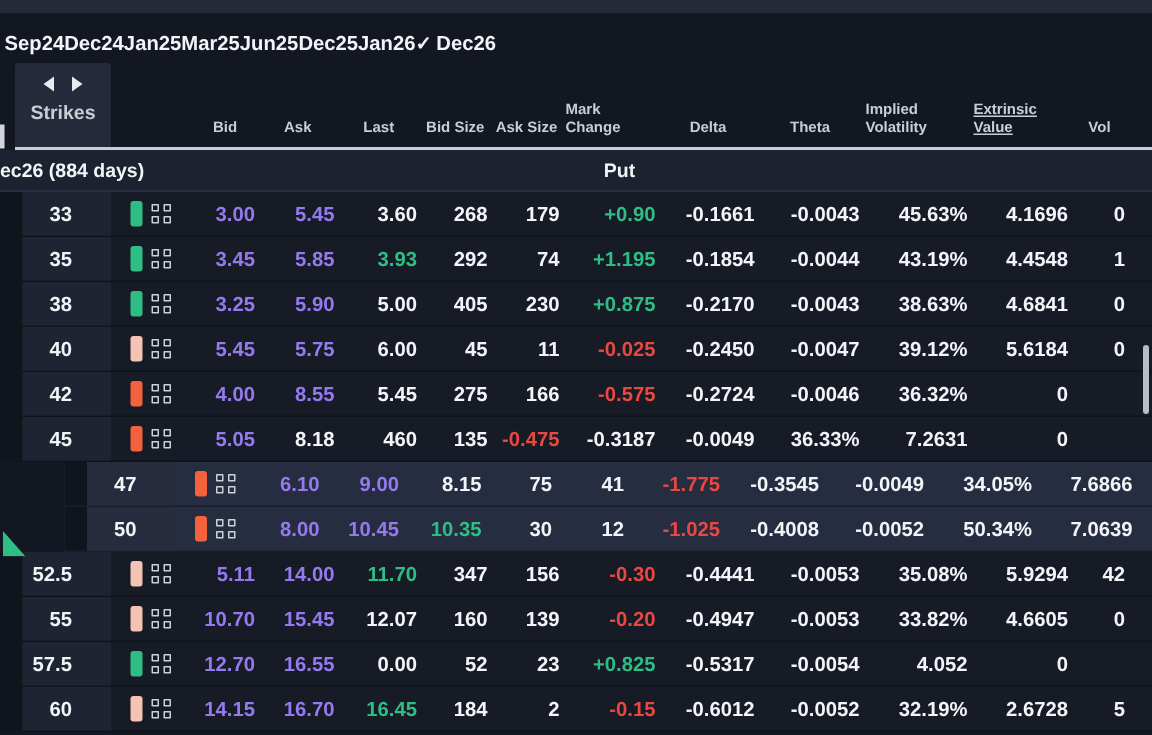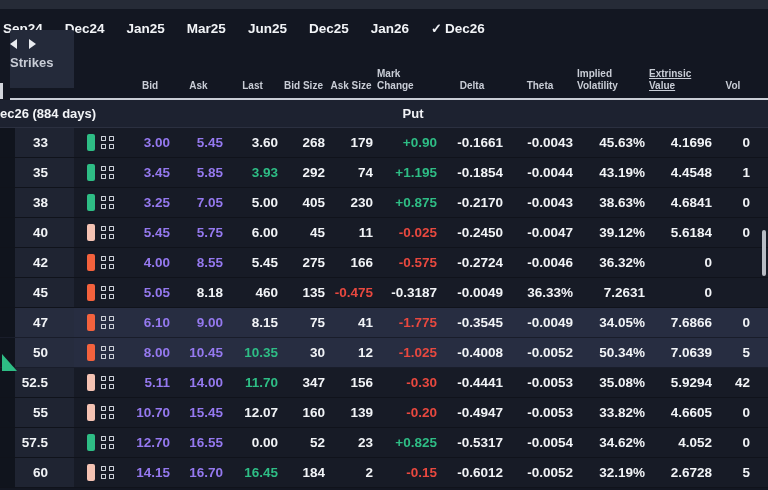--- a/index.html
+++ b/index.html
@@ -11,43 +11,43 @@
   *{margin:0;padding:0;box-sizing:border-box;}
   html,body{background:#000;}
   .app{
     position:relative;width:768px;height:490px;overflow:hidden;
     background:var(--bg);
     font-family:"Liberation Sans", sans-serif;
     -webkit-font-smoothing:antialiased;
   }
   .top-strip{position:absolute;left:0;top:0;width:768px;height:9px;background:#262b37;}
   
-  .tab-bar{position:absolute;left:0;top:9px;width:768px;height:38px;display:flex;align-items:center;gap:22px;padding-left:3px;background:var(--bg);}
+  .tab-bar{position:absolute;left:0;top:9px;width:768px;height:38px;display:flex;align-items:center;padding-left:3px;background:var(--bg);}
   .tab{color:var(--txt);font-size:13.5px;font-weight:700;display:flex;align-items:center;gap:3px;cursor:default;white-space:nowrap;}
   .tab .check{font-size:13px;font-weight:700;color:#eef0f4;}
   
   .header-row{position:absolute;left:0;top:47px;width:768px;height:53px;display:grid;grid-template-columns:var(--cols);}
   .hcell{display:flex;align-items:flex-end;justify-content:center;padding:0 4px 9px 0;color:var(--hdr);font-size:10px;font-weight:700;line-height:1.15;}
   .hcell span{display:inline-block;text-align:left;}
-  .strikes-box{position:absolute;left:10px;top:30px;width:64px;height:58px;background:var(--box);border-radius:2px 2px 0 0;display:flex;flex-direction:column;}
+  .strikes-box{position:absolute;left:10px;top:42px;width:64px;height:58px;background:var(--box);border-radius:2px 2px 0 0;display:flex;flex-direction:column;align-items:center;}
   .arrows{display:flex;gap:12px;margin-top:9px;}
   .arr{width:0;height:0;border-top:5px solid transparent;border-bottom:5px solid transparent;cursor:pointer;}
   .arr.left{border-right:7px solid #e9ebf0;}
   .arr.right{border-left:7px solid #e9ebf0;}
   .strikes-label{margin-top:6px;color:var(--hdr);font-size:13px;font-weight:700;}
   .header-underline{position:absolute;left:10px;top:98px;width:758px;height:2px;background:#c9cdd5;}
   .clipped-fragment{position:absolute;left:0;top:83px;width:3px;height:16px;background:#d2d5db;}
   
   .band{position:absolute;left:0;top:100px;width:768px;height:28px;background:var(--band);border-bottom:1px solid #2b3040;padding-left:37px;}
   .band .expiry{position:absolute;left:0;top:0;height:100%;display:flex;align-items:center;color:var(--txt);font-size:13px;font-weight:700;white-space:nowrap;}
   .band .otype{position:absolute;left:58px;right:0;top:0;height:100%;display:flex;align-items:center;justify-content:center;color:var(--txt);font-size:13px;font-weight:700;}
   
   .rows{position:absolute;left:0;top:128px;width:768px;}
   .orow{display:grid;grid-template-columns:var(--cols);height:30px;background:var(--row);border-bottom:1px solid rgba(8,10,16,0.45);}
-  .orow.hl{background:var(--hl);}
+  .orow.hl{background:var(--hl);margin-left:43px;}
   .cell{display:flex;align-items:center;justify-content:flex-end;padding-right:4px;color:var(--txt);font-size:13.5px;font-weight:700;white-space:nowrap;}
   .cell.gutter{background:var(--gutter);padding:0;}
   .cell.strike{background:var(--strikecol);padding-right:26px;}
   .orow.hl .cell.strike{background:var(--hl-strike);}
   .cell.icons{justify-content:flex-start;padding-left:13px;gap:6px;}
   .c-purple{color:var(--purple);} .c-green{color:var(--green);} .c-red{color:var(--red);} .c-white{color:var(--txt);}
   .bar{width:8px;height:17px;border-radius:2px;}
   .bar.green{background:var(--green);} .bar.orange{background:#f4623d;} .bar.pink{background:#f5c3b4;}
   .grid-icon{display:grid;grid-template-columns:5px 5px;grid-template-rows:5px 5px;gap:3px;cursor:pointer;}
   .grid-icon i{border:1.5px solid #cdd1d9;border-radius:0.5px;display:block;}
@@ -196,21 +196,21 @@
         <div class="cell icons">
           <div class="bar green"></div>
           <div class="grid-icon">
             <i></i>
             <i></i>
             <i></i>
             <i></i>
           </div>
         </div>
         <div class="cell c-purple">3.25</div>
-        <div class="cell c-purple">7.05</div>
+        <div class="cell c-purple">5.90</div>
         <div class="cell c-white">5.00</div>
         <div class="cell">405</div>
         <div class="cell">230</div>
         <div class="cell c-green">+0.875</div>
         <div class="cell">-0.2170</div>
         <div class="cell">-0.0043</div>
         <div class="cell">38.63%</div>
         <div class="cell">4.6841</div>
         <div class="cell">0</div>
         <div class="cell"></div>
@@ -401,21 +401,20 @@
           </div>
         </div>
         <div class="cell c-purple">12.70</div>
         <div class="cell c-purple">16.55</div>
         <div class="cell c-white">0.00</div>
         <div class="cell">52</div>
         <div class="cell">23</div>
         <div class="cell c-green">+0.825</div>
         <div class="cell">-0.5317</div>
         <div class="cell">-0.0054</div>
-        <div class="cell">34.62%</div>
         <div class="cell">4.052</div>
         <div class="cell">0</div>
         <div class="cell"></div>
       </div>
       <div class="orow">
         <div class="cell gutter"></div>
         <div class="cell strike">60</div>
         <div class="cell icons">
           <div class="bar pink"></div>
           <div class="grid-icon">

